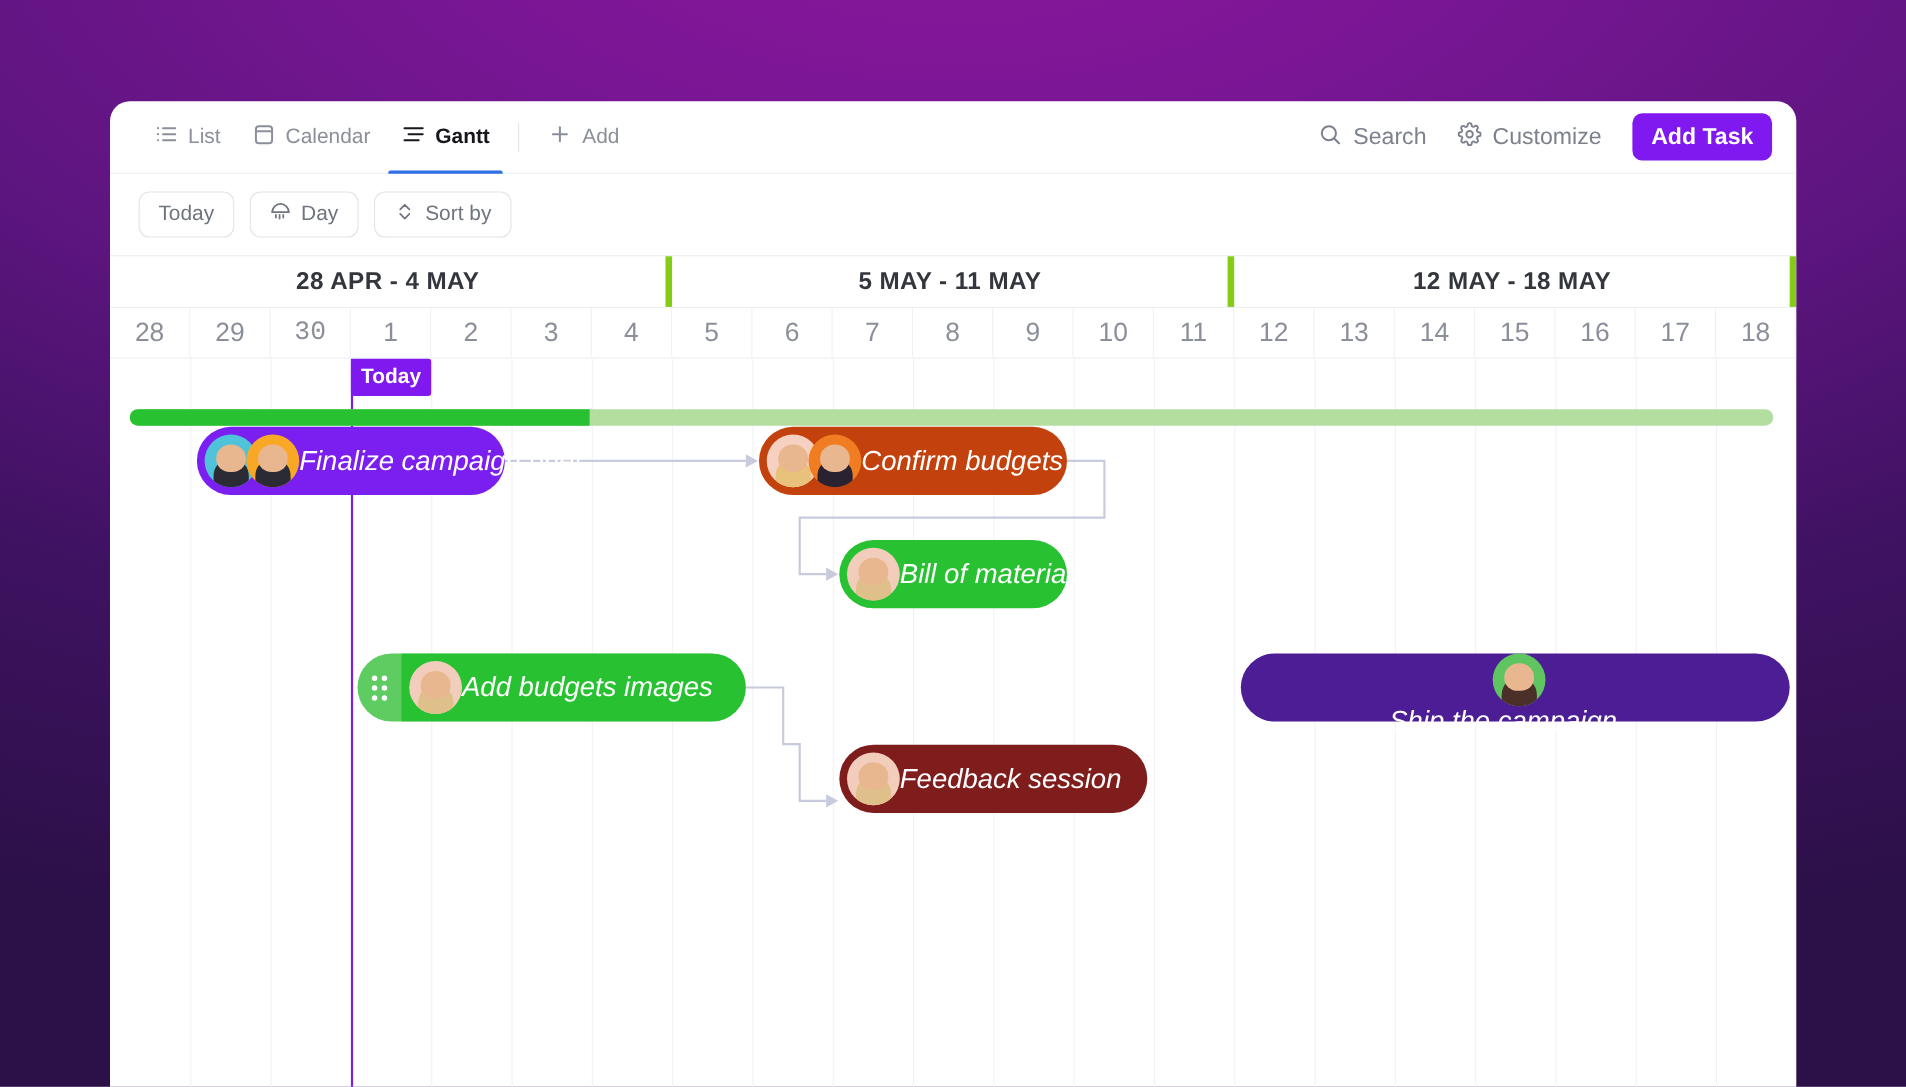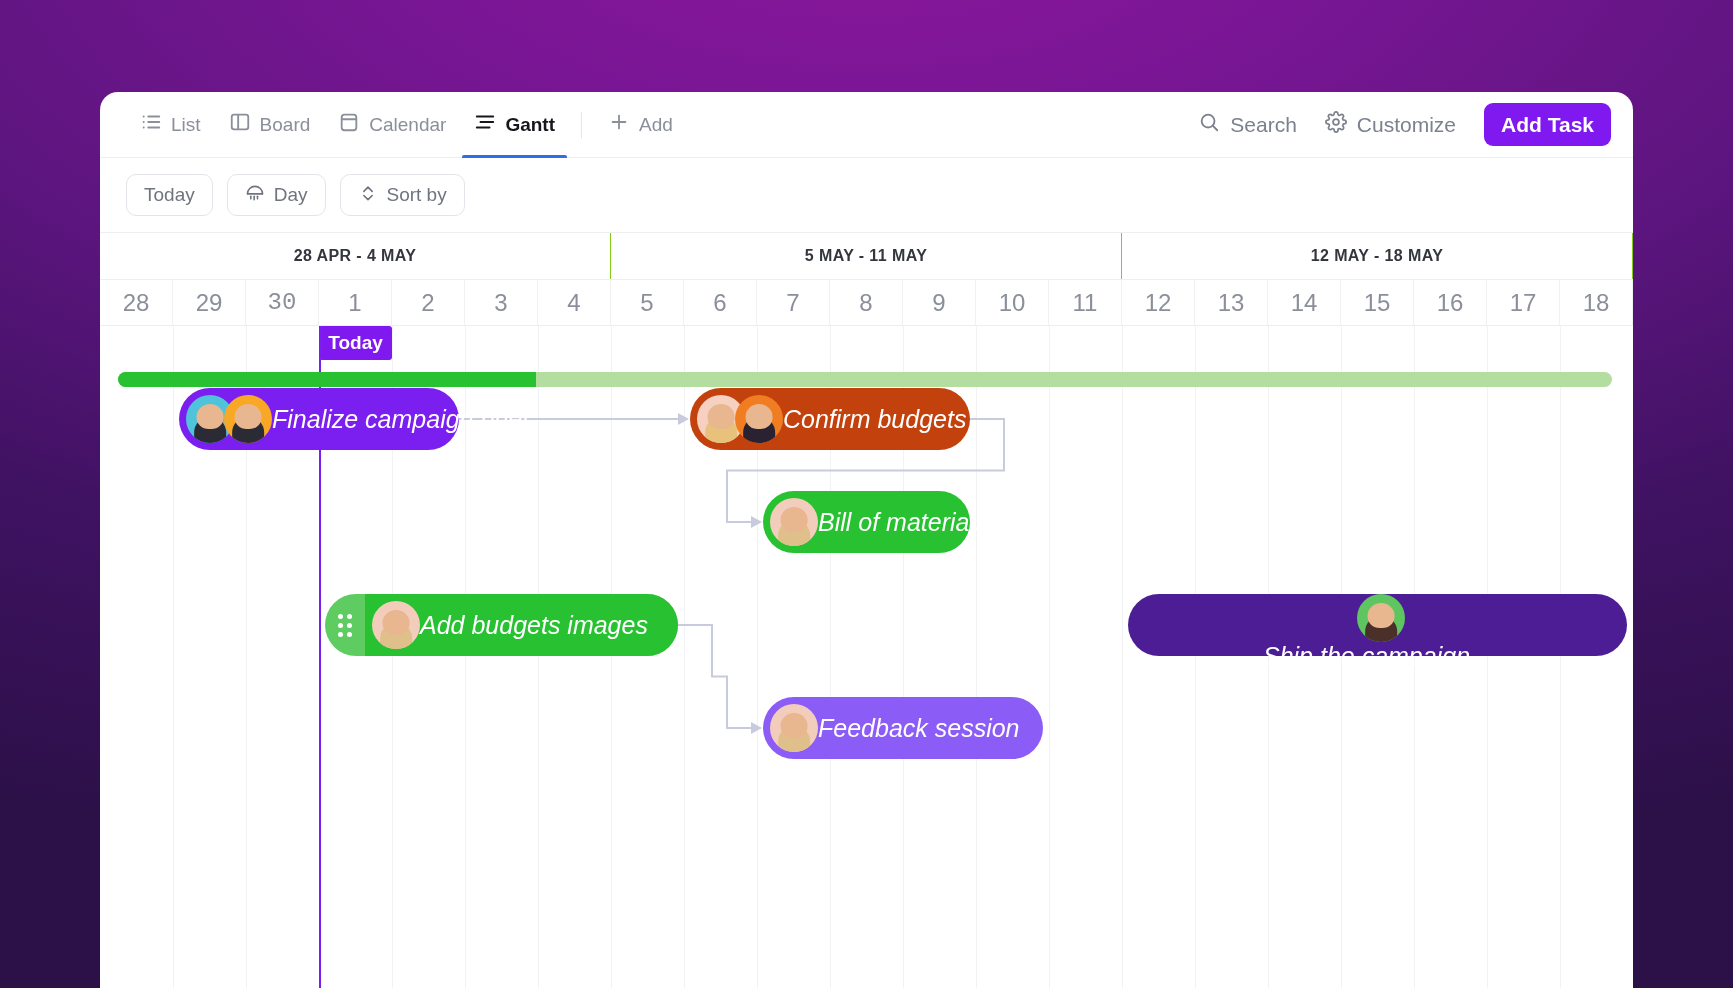--- a/index.html
+++ b/index.html
@@ -77,22 +77,22 @@
   }
 
   
   .gantt { position: relative; }
   .weekrow {
     display: flex; height: 47px;
     border-bottom: 1px solid #eceef2;
   }
   .weekcell {
     display: flex; align-items: center; justify-content: center;
-    font-size: 16px; font-weight: bold; color: #33363d;
-    border-right: 1px solid #84cc16;
+    font-size: 22px; font-weight: bold; color: #33363d;
+    border-right: 6px solid #84cc16;
     letter-spacing: .4px;
   }
   .dayrow { display: flex; height: 46px; border-bottom: 1px solid #eceef2; }
   .daycell {
     display: flex; align-items: center; justify-content: center;
     font-size: 24px; color: #8b8f9a;
     border-right: 1px solid #f0f1f4;
   }
 
   
@@ -200,29 +200,20 @@
           <circle cx="4" cy="12" r="1.1" fill="currentColor" stroke="none"></circle>
           <circle cx="4" cy="18" r="1.1" fill="currentColor" stroke="none"></circle>
           <line x1="9" y1="6" x2="21" y2="6"></line>
             <line x1="9" y1="12" x2="21" y2="12"></line>
             <line x1="9" y1="18" x2="21" y2="18"></line>
         </svg>
       </span>
       <span class="tlabel">List</span>
     </div>
 
-    <div class="tab">
-      <span>
-        <svg width="22" height="22" viewBox="0 0 24 24" fill="none" stroke="currentColor" stroke-width="2">
-          <rect x="3" y="4" width="18" height="16" rx="2.5"></rect>
-            <line x1="10" y1="4" x2="10" y2="20"></line>
-        </svg>
-      </span>
-      <span class="tlabel">Board</span>
-    </div>
 
     <div class="tab">
       <span>
         <svg width="22" height="22" viewBox="0 0 24 24" fill="none" stroke="currentColor" stroke-width="2">
           <rect x="4" y="4" width="16" height="17" rx="3"></rect>
             <line x1="4" y1="9" x2="20" y2="9"></line>
         </svg>
       </span>
       <span class="tlabel">Calendar</span>
     </div>
@@ -401,21 +392,21 @@
             </div>
             <span class="btext">Add budgets images</span>
           </div>
         </div>
         <div class="bar" style="left: 1028px; top: 268px; width: 499px; background: #4c1d95; flex-direction: column;">
           <div class="avatars">
             <div class="av face f-f"></div>
           </div>
           <span class="btext">Ship the campaign</span>
         </div>
-        <div class="bar" style="left: 663px; top: 371px; width: 280px; background: #8b5cf6;">
+        <div class="bar" style="left: 663px; top: 351px; width: 280px; background: #7f1d1d;">
           <div class="avatars">
             <div class="av face f-e"></div>
           </div>
           <span class="btext">Feedback session</span>
         </div>
       </div>
   </div>
 </div>
 
 </body></html>

